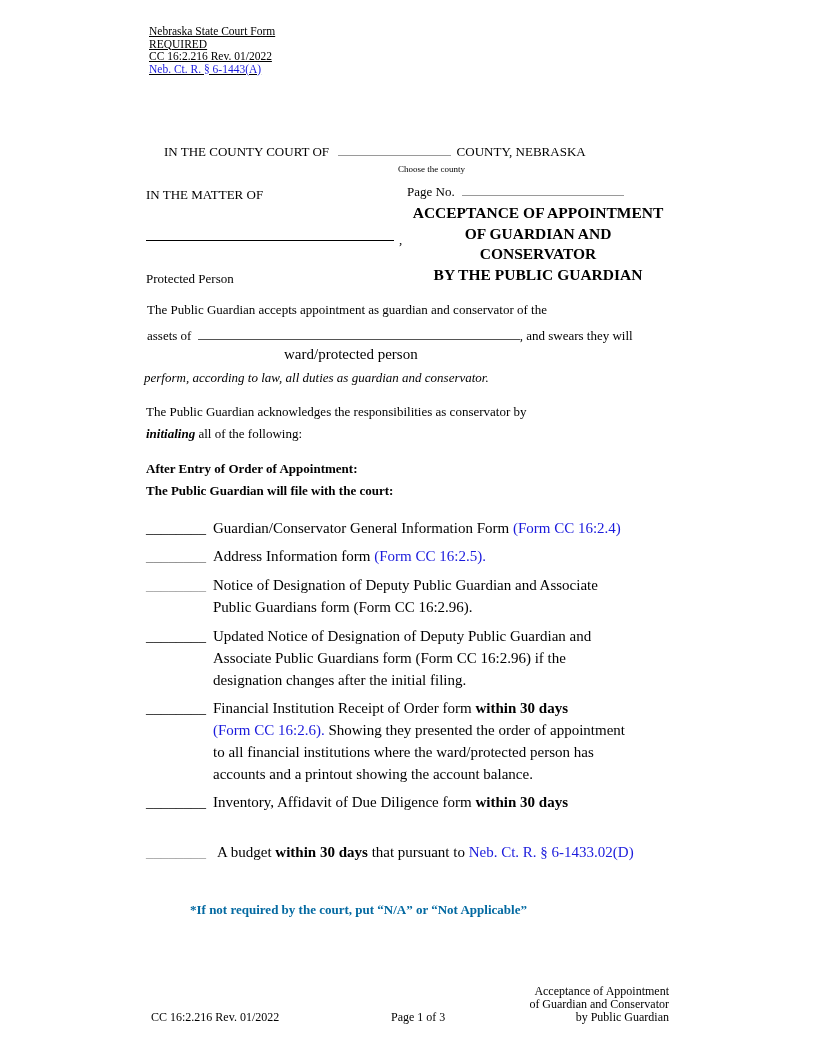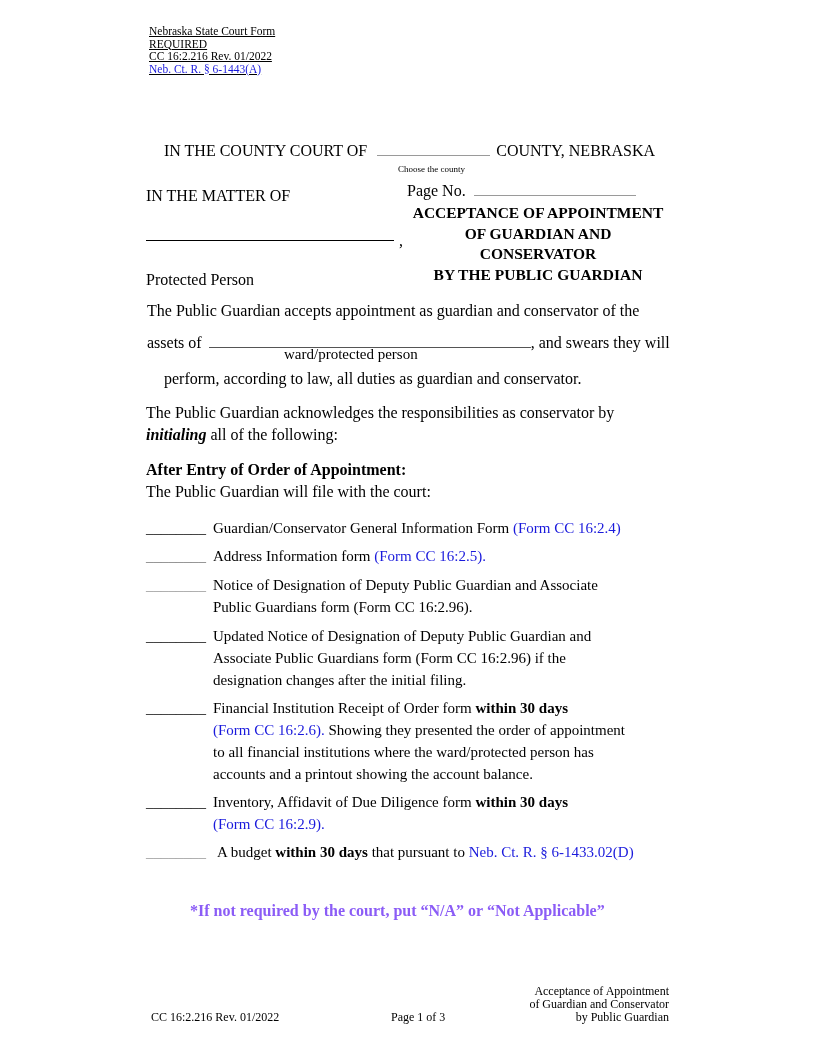--- a/index.html
+++ b/index.html
@@ -2,23 +2,23 @@
 <html><head>
   <meta charset="utf-8">
   <style>
     html, body { margin: 0; padding: 0; background: #ffffff; }
     body {
       width: 816px; height: 1056px; position: relative; overflow: hidden;
       font-family: "Liberation Serif", serif; color: #000;
     }
     .abs { position: absolute; }
     .blue { color: #1a1adc; }
-    .red { color: #8b5cf6; }
+    .red { color: #0369a1; }
     .header-block { left: 149px; top: 25px; font-size: 11.5px; line-height: 12.5px; text-decoration: underline; }
-    .t15 { font-size: 16px; }
+    .t15 { font-size: 13px; }
     .title { font-weight: bold; font-size: 15.5px; text-align: center; line-height: 20.5px; }
     .blank-line { display: inline-block; border-bottom: 1px solid #9a9a9a; vertical-align: baseline; }
     .item { position: absolute; left: 146px; font-size: 15px; line-height: 22px; width: 540px; }
     .item .ini { position: absolute; left: 0; top: 0; }
     .item .txt { position: absolute; left: 67px; width: 470px; }
     .item.shift .txt { left: 71px; }
     b { font-weight: bold; }
     .footer { font-size: 12px; }
   </style>
 </head>
@@ -48,34 +48,34 @@
   <span class="blank-line" style="width:162px; margin-left:4px; height:14px;"></span>
 </div>
 <div class="abs title" style="left:390px; top:203px; width:296px;">
   <div>ACCEPTANCE OF APPOINTMENT</div>
   <div>OF GUARDIAN AND</div>
   <div>CONSERVATOR</div>
   <div>BY THE PUBLIC GUARDIAN</div>
 </div>
 
 <div class="abs t15" style="left:147px; top:302px;">The Public Guardian accepts appointment as guardian and conservator of the</div>
-<div class="abs t15" style="left:147px; top:333px;">
+<div class="abs t15" style="left:147px; top:325px;">
   <span>assets of</span>
   <span class="blank-line" style="width:322px; margin-left:3px; height:14px; border-color:#555;"></span><span>, and swears they will</span>
 </div>
 <div class="abs" style="left:284px; top:346px; font-size:15px;">ward/protected person</div>
-<div class="abs t15" style="left:164px; top:370px;">perform, according to law, all duties as guardian and conservator.</div>
+<div class="abs t15" style="left:144px; top:370px;font-style:italic;">perform, according to law, all duties as guardian and conservator.</div>
 
 <div class="abs t15" style="left:146px; top:404px;">The Public Guardian acknowledges the responsibilities as conservator by</div>
 <div class="abs t15" style="left:146px; top:426px;">
   <b><i>initialing</i></b><span> all of the following:</span>
 </div>
 
 <div class="abs t15" style="left:146px; top:461px; font-weight:bold;">After Entry of Order of Appointment:</div>
-<div class="abs t15" style="left:146px; top:483px; font-weight:normal;">The Public Guardian will file with the court:</div>
+<div class="abs t15" style="left:146px; top:483px; font-weight:bold;">The Public Guardian will file with the court:</div>
 
 <div class="item" style="top:517px;">
   <span class="ini">________</span>
   <span class="txt"><span>Guardian/Conservator General Information Form </span><span class="blue">(Form CC 16:2.4)</span></span>
 </div>
 
 <div class="item" style="top:545px;">
   <span class="ini" style="color:#777;">________</span>
   <span class="txt"><span>Address Information form </span><span class="blue">(Form CC 16:2.5).</span></span>
 </div>
@@ -104,21 +104,20 @@
     <div><span class="blue">(Form CC 16:2.6).</span><span> Showing they presented the order of appointment</span></div>
     <div>to all financial institutions where the ward/protected person has</div>
     <div>accounts and a printout showing the account balance.</div>
   </span>
 </div>
 
 <div class="item" style="top:791px;">
   <span class="ini">________</span>
   <span class="txt">
     <div><span>Inventory, Affidavit of Due Diligence form </span><b>within 30 days</b></div>
-    <div class="blue">(Form CC 16:2.9).</div>
   </span>
 </div>
 
 <div class="item shift" style="top:841px;">
   <span class="ini" style="color:#999;">________</span>
   <span class="txt">
     <div><span>A budget </span><b>within 30 days</b><span> that pursuant to </span><span class="blue">Neb. Ct. R. § 6-1433.02(D)</span></div>
   </span>
 </div>
 

